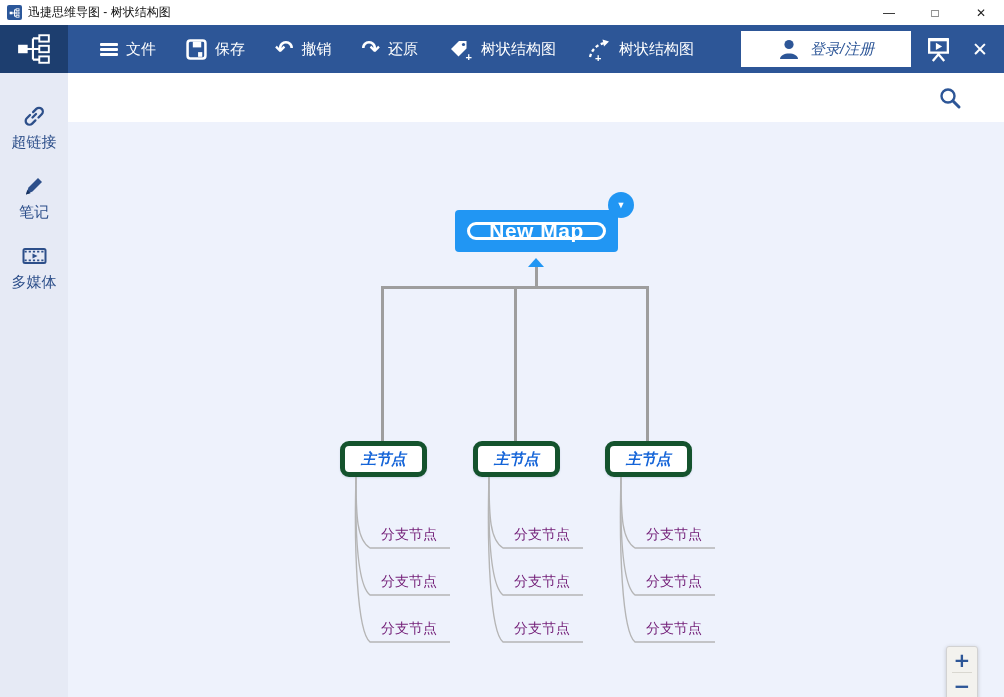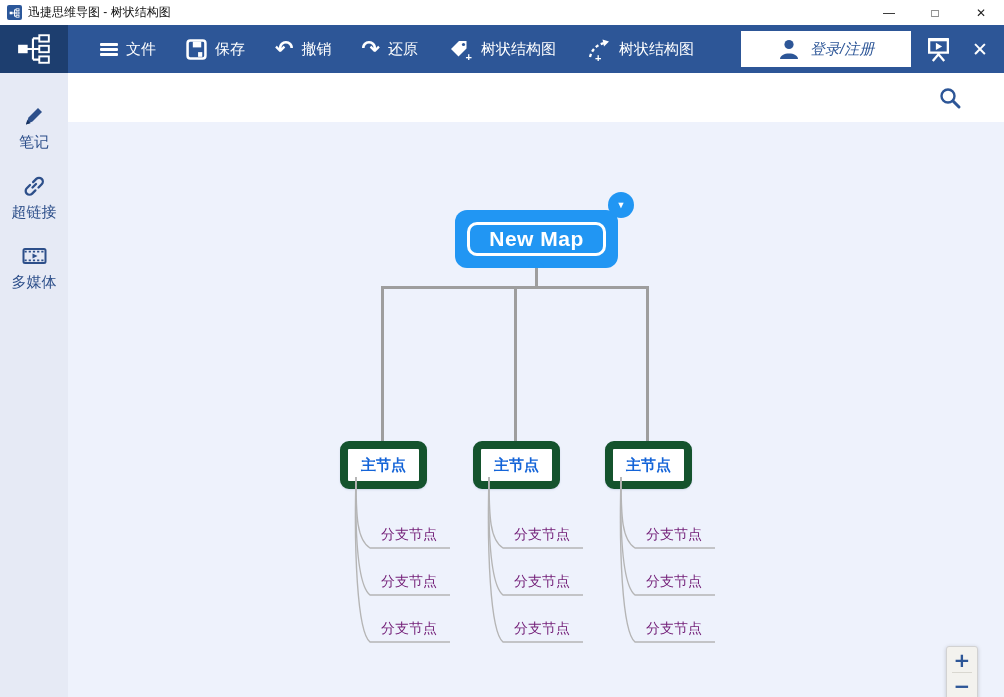--- a/index.html
+++ b/index.html
@@ -39,35 +39,35 @@
   
   .topstrip { position:absolute; left:68px; top:73px; width:936px; height:49px; background:#ffffff;
               display:flex; align-items:center; justify-content:flex-end; }
   .search-wrap { margin-right:42px; cursor:pointer; display:flex; }
 
   
   .canvas { position:absolute; left:68px; top:122px; width:936px; height:575px; background:#eef2fc; overflow:hidden; }
 
   .conn { position:absolute; background:#9e9e9e; }
 
-  .root-node { position:absolute; left:387px; top:88px; width:163px; height:58px; background:#2196f3;
-               border-radius:12px; padding:12px; cursor:pointer; }
+  .root-node { position:absolute; left:387px; top:88px; width:163px; height:42px; background:#2196f3;
+               border-radius:4px; padding:12px; cursor:pointer; }
   .root-inner { width:100%; height:100%; border:3px solid #fff; border-radius:10px; background:#2196f3;
                 display:flex; align-items:center; justify-content:center; }
   .root-label { color:#fff; font-weight:bold; font-size:21px; letter-spacing:0.5px; }
   .root-notch { position:absolute; left:460px; top:136px; width:0; height:0;
                 border-left:8px solid transparent; border-right:8px solid transparent;
                 border-bottom:9px solid #2196f3; }
   .root-badge { position:absolute; left:540px; top:70px; width:26px; height:26px; border-radius:50%;
                 background:#2196f3; color:#fff; display:flex; align-items:center; justify-content:center;
                 font-size:9px; cursor:pointer; }
 
-  .main-node { position:absolute; top:319px; width:87px; height:48px; background:#fff;
-               border:8px solid #14532d; border-radius:9px; display:flex; align-items:center; justify-content:center;
-               color:#1464d8; font-weight:bold; font-size:15px; cursor:pointer; box-shadow:0 1px 2px rgba(60,90,150,.15); }
+  .main-node { position:absolute; top:319px; width:87px; height:36px; background:#fff;
+               border:5px solid #14532d; border-radius:9px; display:flex; align-items:center; justify-content:center;
+               color:#1464d8; font-weight:bold; font-size:15px; cursor:pointer; box-shadow:0 1px 2px rgba(60,90,150,.15);font-style:italic; }
 
   .branch-col { position:absolute; top:355px; width:130px; height:175px; }
   .branch-col svg { position:absolute; left:0; top:0; }
   .branch-label { position:absolute; left:28px; width:82px; height:20px; text-align:center;
                   font-size:14px; color:#701a75; cursor:pointer; white-space:nowrap; }
 
   .zoom-panel { position:absolute; left:878px; top:524px; width:32px; height:60px; background:#f3f2ee;
                 border:1px solid #d2d2d2; border-radius:3px; box-shadow:0 1px 4px rgba(0,0,0,.18);
                 display:flex; flex-direction:column; align-items:stretch; }
   .zoom-btn { height:25px; display:flex; align-items:center; justify-content:center; color:#2d5697;
@@ -178,35 +178,35 @@
       </span>
 
       <span class="tb-close">✕</span>
     </div>
   </div>
 
   <div class="sidebar">
 
     <div class="sb-item">
       <svg width="26" height="26" viewBox="0 0 26 26">
-        <polygon points="5,21.5 7.5,14.5 17,5 21,9 11.5,18.5" fill="#2d4f8a"></polygon>
-        <polygon points="5,21.5 9.5,20.3 6.2,17" fill="#16315e"></polygon>
-      </svg>
-      <span>笔记</span>
-    </div>
-
-    <div class="sb-item">
-      <svg width="26" height="26" viewBox="0 0 26 26">
         <g stroke="#2d4f8a" stroke-width="2.3" fill="none" stroke-linecap="round">
           <path d="M11.5,14.5 L15,11"></path>
           <path d="M9,12 l-3.2,3.2 a3.8,3.8 0 0 0 5.4,5.4 l3.2,-3.2"></path>
           <path d="M17.5,14.5 l3.2,-3.2 a3.8,3.8 0 0 0 -5.4,-5.4 l-3.2,3.2"></path>
         </g>
       </svg>
       <span>超链接</span>
+    </div>
+
+    <div class="sb-item">
+      <svg width="26" height="26" viewBox="0 0 26 26">
+        <polygon points="5,21.5 7.5,14.5 17,5 21,9 11.5,18.5" fill="#2d4f8a"></polygon>
+        <polygon points="5,21.5 9.5,20.3 6.2,17" fill="#16315e"></polygon>
+      </svg>
+      <span>笔记</span>
     </div>
 
     <div class="sb-item">
       <svg width="27" height="26" viewBox="0 0 27 26">
         <rect x="2.5" y="6" width="22" height="14" rx="1.5" fill="none" stroke="#2d4f8a" stroke-width="2"></rect>
         <line x1="3.5" y1="8.6" x2="23.5" y2="8.6" stroke="#2d4f8a" stroke-width="1.6" stroke-dasharray="2.2,2"></line>
         <line x1="3.5" y1="17.4" x2="23.5" y2="17.4" stroke="#2d4f8a" stroke-width="1.6" stroke-dasharray="2.2,2"></line>
         <polygon points="11.5,10.5 16.5,13 11.5,15.5" fill="#2d4f8a"></polygon>
       </svg>
       <span>多媒体</span>

